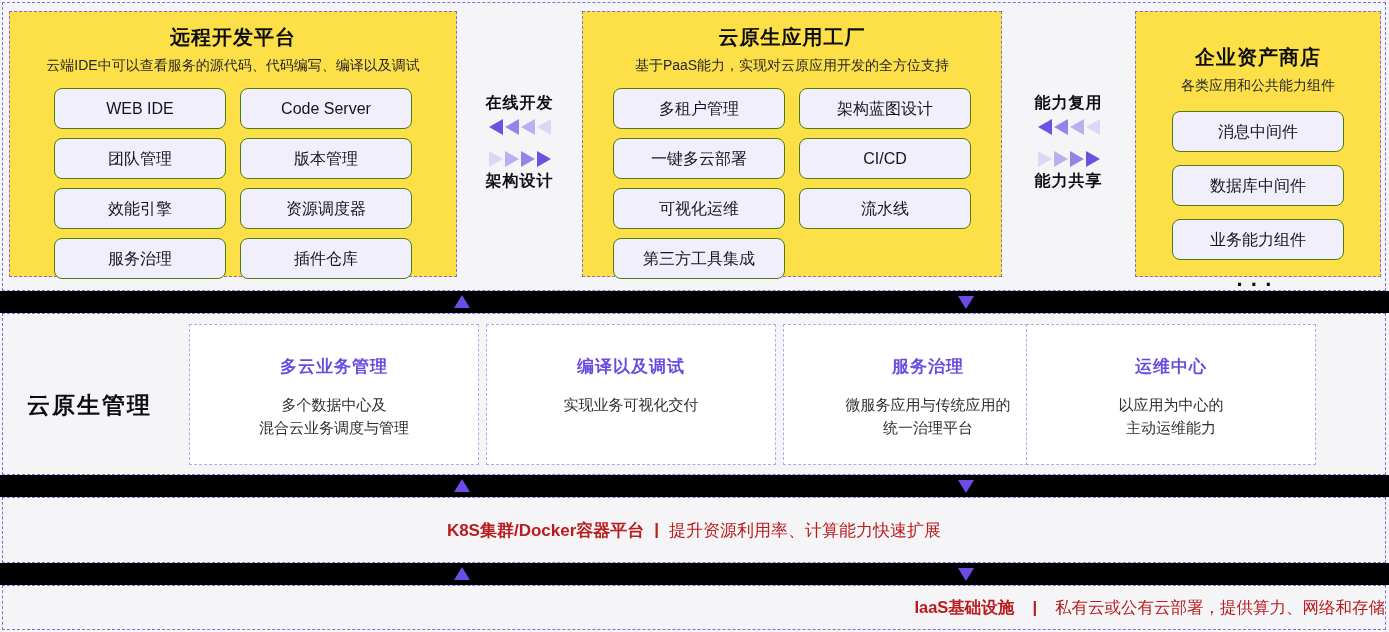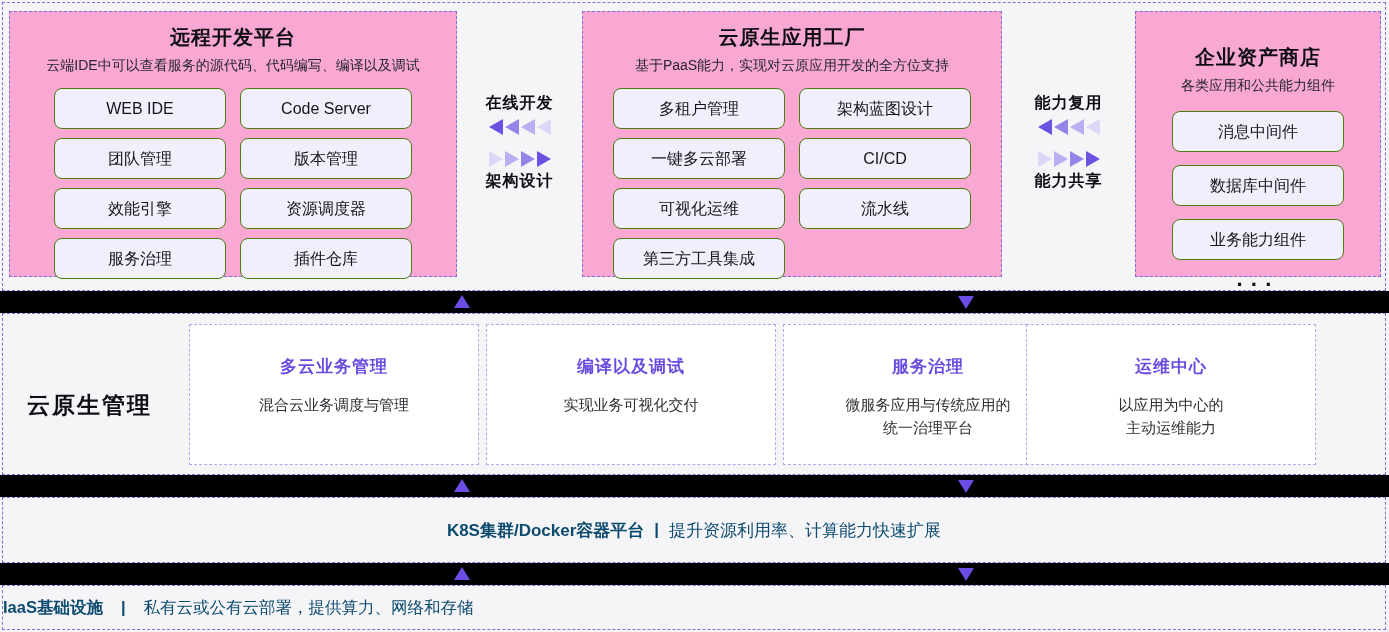--- a/index.html
+++ b/index.html
@@ -5,31 +5,31 @@
   * { margin:0; padding:0; box-sizing:border-box; }
   html,body { background:#e9e9ee; }
   body { font-family:"Liberation Sans","DejaVu Sans",sans-serif; }
   .page { position:relative; width:1389px; height:632px; background:#f5f5f8; overflow:hidden; }
 
   
   .section { position:absolute; left:2px; right:3px; border:1px dashed #7f6fd9; background:#f5f5f8; }
   .sec-top    { top:2px;   height:289px; }
   .sec-mgmt   { top:313px; height:162px; }
   .sec-k8s    { top:497px; height:66px;  display:flex; align-items:center; justify-content:center; }
-  .sec-iaas   { top:585px; height:45px;  display:flex; align-items:center; justify-content:flex-start; }
+  .sec-iaas   { top:585px; height:45px;  display:flex; align-items:center; justify-content:flex-end; }
 
   
   .bar { position:absolute; left:0; right:0; height:22px; background:#000; }
   .bar-1 { top:291px; } .bar-2 { top:475px; } .bar-3 { top:563px; }
   .tri-up, .tri-down { position:absolute; width:0; height:0; border-style:solid; }
   .tri-up   { top:4px; left:454px; border-width:0 8px 13px 8px; border-color:transparent transparent #6c4ce5 transparent; }
   .tri-down { top:5px; left:958px; border-width:13px 8px 0 8px; border-color:#6c4ce5 transparent transparent transparent; }
 
   
-  .panel { position:absolute; top:8px; height:266px; background:#f9a8d4; border:1px dashed #7f6fd9; text-align:center; }
+  .panel { position:absolute; top:8px; height:266px; background:#fde047; border:1px dashed #7f6fd9; text-align:center; }
   .panel-1 { left:6px;    width:448px; }
   .panel-2 { left:579px;  width:420px; }
   .panel-3 { left:1132px; width:246px; }
   .panel-title { margin-top:12px; font-size:20px; font-weight:700; color:#0d0d12; letter-spacing:1px; }
   .panel-sub   { margin-top:6px; font-size:14px; color:#26262c; }
   .btn-grid { margin-top:13px; display:grid; grid-template-columns:172px 172px; gap:9px 14px; justify-content:center; }
   .pill { height:41px; line-height:39px; background:#f1effc; border:1px solid #4d7c0f; border-radius:8px;
           font-size:16px; color:#141419; }
   .panel-3 .panel-title { margin-top:32px; }
   .col-list { margin-top:16px; display:flex; flex-direction:column; align-items:center; gap:13px; }
@@ -52,21 +52,21 @@
   .tr.c2 { border-left-color:#9583ea; }  .tr.c1 { border-left-color:#6b50e1; }
 
   
   .mgmt-label { position:absolute; left:24px; top:76px; font-size:23px; font-weight:700; color:#0d0d12; letter-spacing:2px; }
   .card { position:absolute; top:10px; height:141px; width:290px; background:#fff; border:1px dashed #b3a7ee; text-align:center; padding-top:30px; }
   .card-0 { left:186px; } .card-1 { left:483px; } .card-2 { left:780px; } .card-3 { left:1023px; }
   .card-title { font-size:17px; font-weight:700; color:#6a4be0; letter-spacing:1px; }
   .card-body { margin-top:15px; font-size:15px; color:#2e2e34; line-height:1.55; }
 
   
-  .strip-text { font-size:17px; color:#0c4a6e; display:flex; align-items:center; }
+  .strip-text { font-size:17px; color:#b91c1c; display:flex; align-items:center; }
   .strip-bold { font-weight:700; }
   .strip-sep { margin:0 10px; font-weight:700; }
   .sec-iaas .strip-text { font-size:16.5px; }
   .sec-iaas .strip-sep { margin:0 18px; }
 </style>
 </head>
 <body>
 
 <div class="page">
 
@@ -151,20 +151,21 @@
     <span class="tri-up"></span>
     <span class="tri-down"></span>
   </div>
 
   <div class="section sec-mgmt">
     <div class="mgmt-label">云原生管理</div>
 
     <div class="card card-0">
       <div class="card-title">多云业务管理</div>
       <div class="card-body">
+        <div>多个数据中心及</div>
         <div>混合云业务调度与管理</div>
       </div>
     </div>
     <div class="card card-1">
       <div class="card-title">编译以及调试</div>
       <div class="card-body">
         <div>实现业务可视化交付</div>
       </div>
     </div>
     <div class="card card-2">

